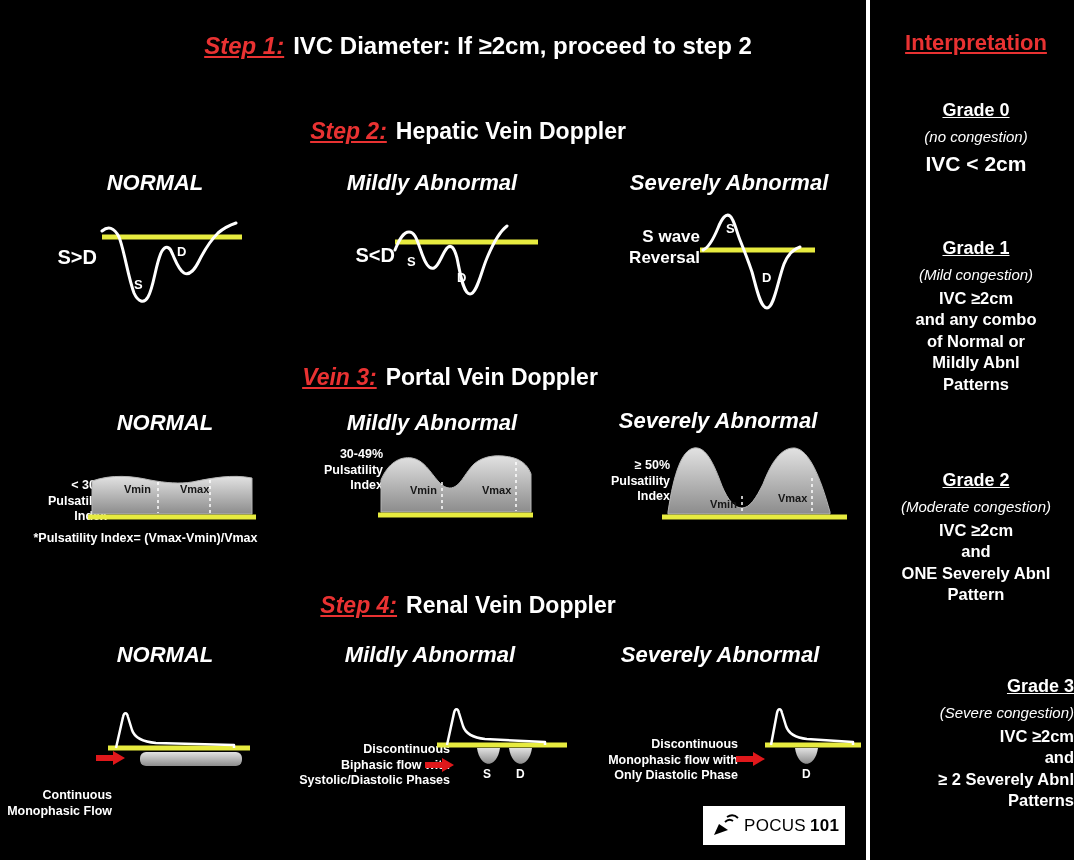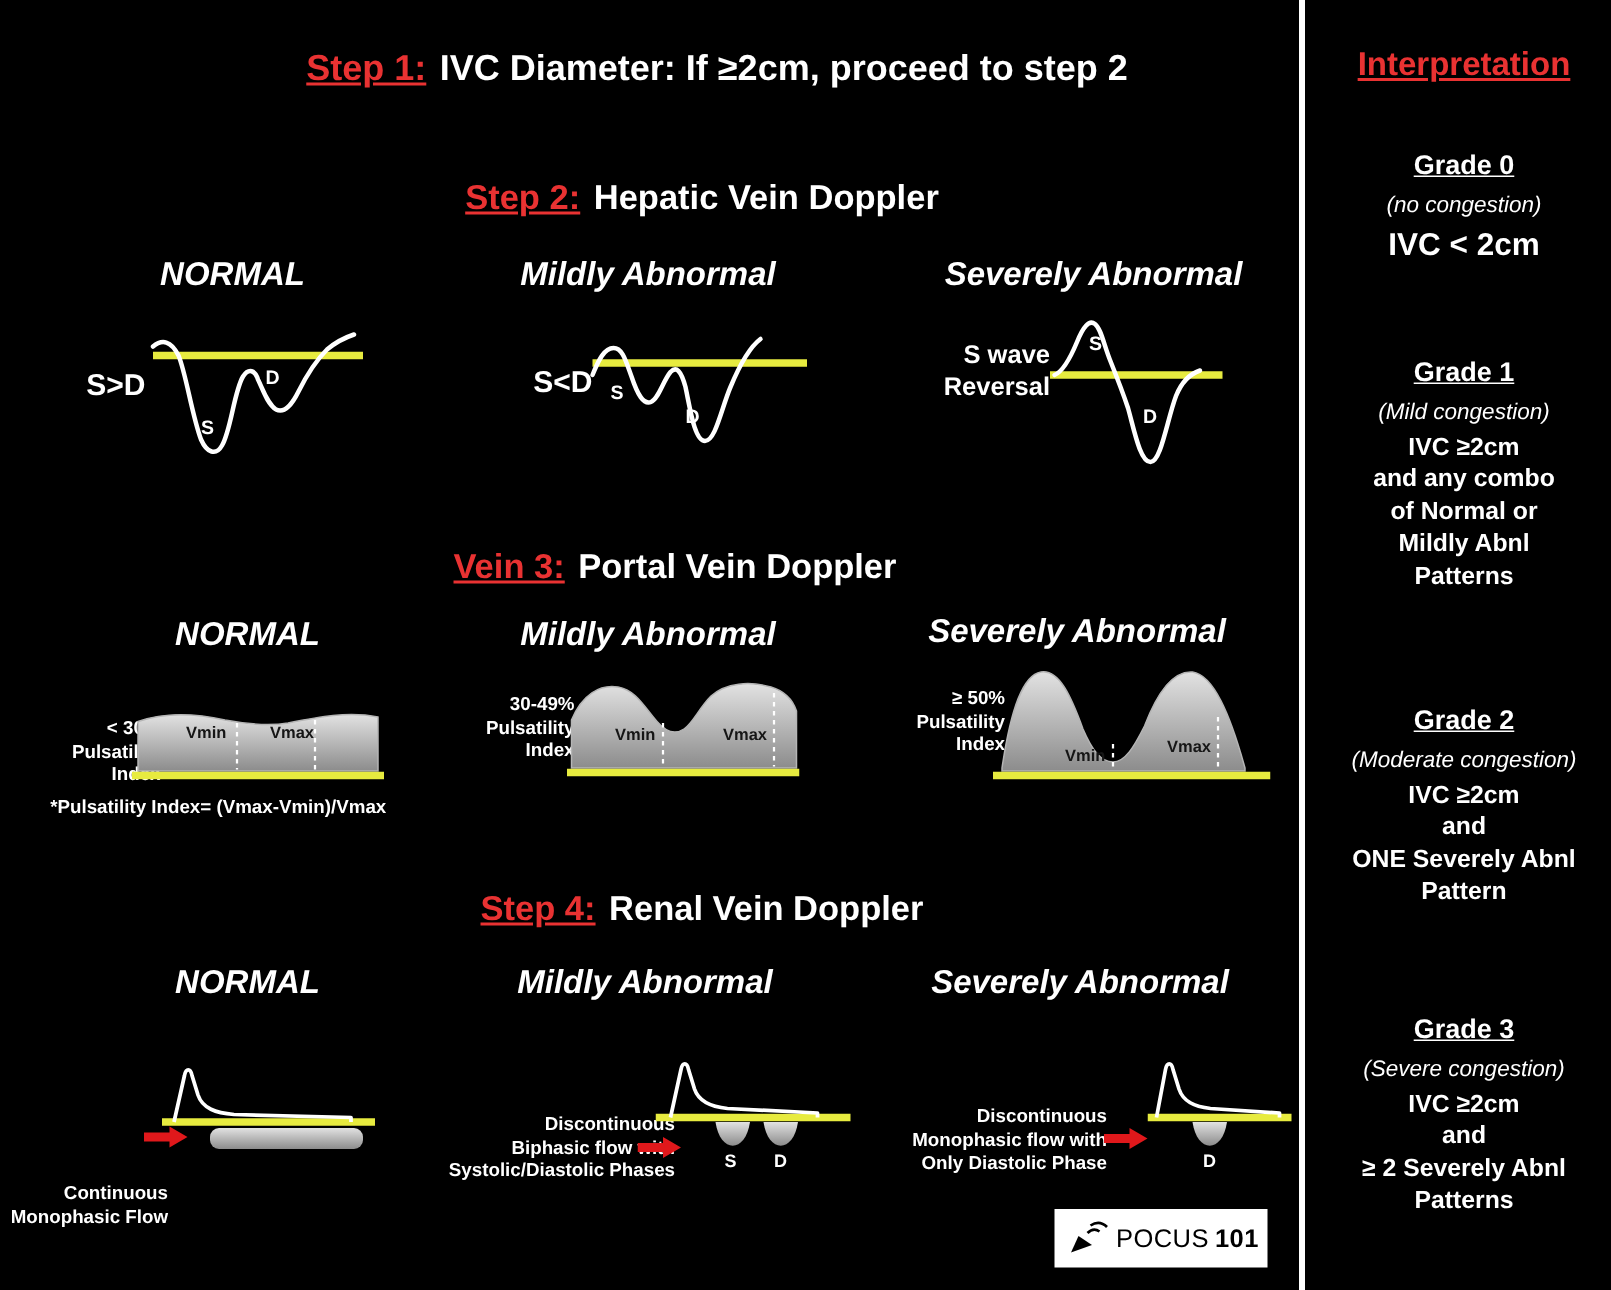--- a/index.html
+++ b/index.html
@@ -1,21 +1,21 @@
 <!DOCTYPE html>
 <html style="--accent-red: #e93232; --baseline-yellow: #e7eb3f; --arrow-red: #e0181b;"><head>
 <meta charset="utf-8">
 <style>
   * { margin:0; padding:0; box-sizing:border-box; }
   html,body { background:#000; }
   body { font-family:"Liberation Sans", sans-serif; }
   .poster { position:relative; width:1074px; height:860px; background:#000; overflow:hidden; }
 
   .step-heading { position:absolute; font-size:23px; font-weight:bold; color:#fff; text-align:center; white-space:nowrap; }
-  .step-label { color:var(--accent-red,#e93232); text-decoration:underline; margin-right:9px; }
+  .step-label { color:var(--accent-red,#e93232); font-style:italic; text-decoration:underline; margin-right:9px; }
   .col-header { position:absolute; width:220px; font-size:22px; font-weight:bold; font-style:italic; color:#fff; text-align:center; }
 
   .annot { position:absolute; color:#fff; font-weight:bold; text-align:right; white-space:pre-line; line-height:1.25; }
   .annot-lg { font-size:20px; }
   .annot-md { font-size:17px; }
   .annot-sm { font-size:12.5px; }
 
   .wave-wrap { position:absolute; }
   .wl { position:absolute; color:#fff; font-weight:bold; font-size:13px; }
   .wl.dark { color:#161616; font-size:11px; }
@@ -116,21 +116,21 @@
       <path d="M4 26 C24 19 44 21 62 25 C78 28 92 29 104 27 C124 23 144 19 164 23 L164 59 L4 59 Z" fill="url(#grayGrad)" stroke="#b5b5b5" stroke-width="1"></path>
       <line class="dash" x1="70" y1="27" x2="70" y2="58"></line>
       <line class="dash" x1="122" y1="25" x2="122" y2="58"></line>
       <line class="baseline" x1="0" y1="62" x2="168" y2="62"></line>
     </svg>
     <span class="wl dark" style="left:36px; top:28px;">Vmin</span>
     <span class="wl dark" style="left:92px; top:28px;">Vmax</span>
   </div>
   <div class="footnote" style="left:18px; top:531px; width:255px;">*Pulsatility Index= (Vmax-Vmin)/Vmax</div>
 
-  <div class="annot annot-sm" style="left:298px; top:462px; width:85px;">30-49%
+  <div class="annot annot-sm" style="left:298px; top:447px; width:85px;">30-49%
 Pulsatility
 Index</div>
   <div class="wave-wrap" style="left:378px; top:448px; width:155px; height:75px;">
     <svg width="155" height="75" viewBox="0 0 155 75">
       <path d="M3 32 C10 15 22 8 34 10 C46 12 52 24 60 33 C66 40 72 42 78 38 C84 34 88 24 96 16 C106 7 122 6 136 10 C146 13 151 20 153 26 L153 64 L3 64 Z" fill="url(#grayGrad)" stroke="#b5b5b5" stroke-width="1"></path>
       <line class="dash" x1="64" y1="34" x2="64" y2="63"></line>
       <line class="dash" x1="138" y1="14" x2="138" y2="63"></line>
       <line class="baseline" x1="0" y1="67" x2="155" y2="67"></line>
     </svg>
     <span class="wl dark" style="left:32px; top:36px;">Vmin</span>
@@ -236,21 +236,21 @@
 
     <div class="grade" style="top:470px;">
       <div class="grade-title">Grade 2</div>
       <div class="grade-sub">(Moderate congestion)</div>
       <div class="grade-body">IVC ≥2cm
 and
 ONE Severely Abnl
 Pattern</div>
     </div>
 
-    <div class="grade" style="top:676px;">
+    <div class="grade" style="top:676px;text-align:right;">
       <div class="grade-title">Grade 3</div>
       <div class="grade-sub">(Severe congestion)</div>
       <div class="grade-body">IVC ≥2cm
 and
 ≥ 2 Severely Abnl
 Patterns</div>
     </div>
   </div>
 
 </div>

